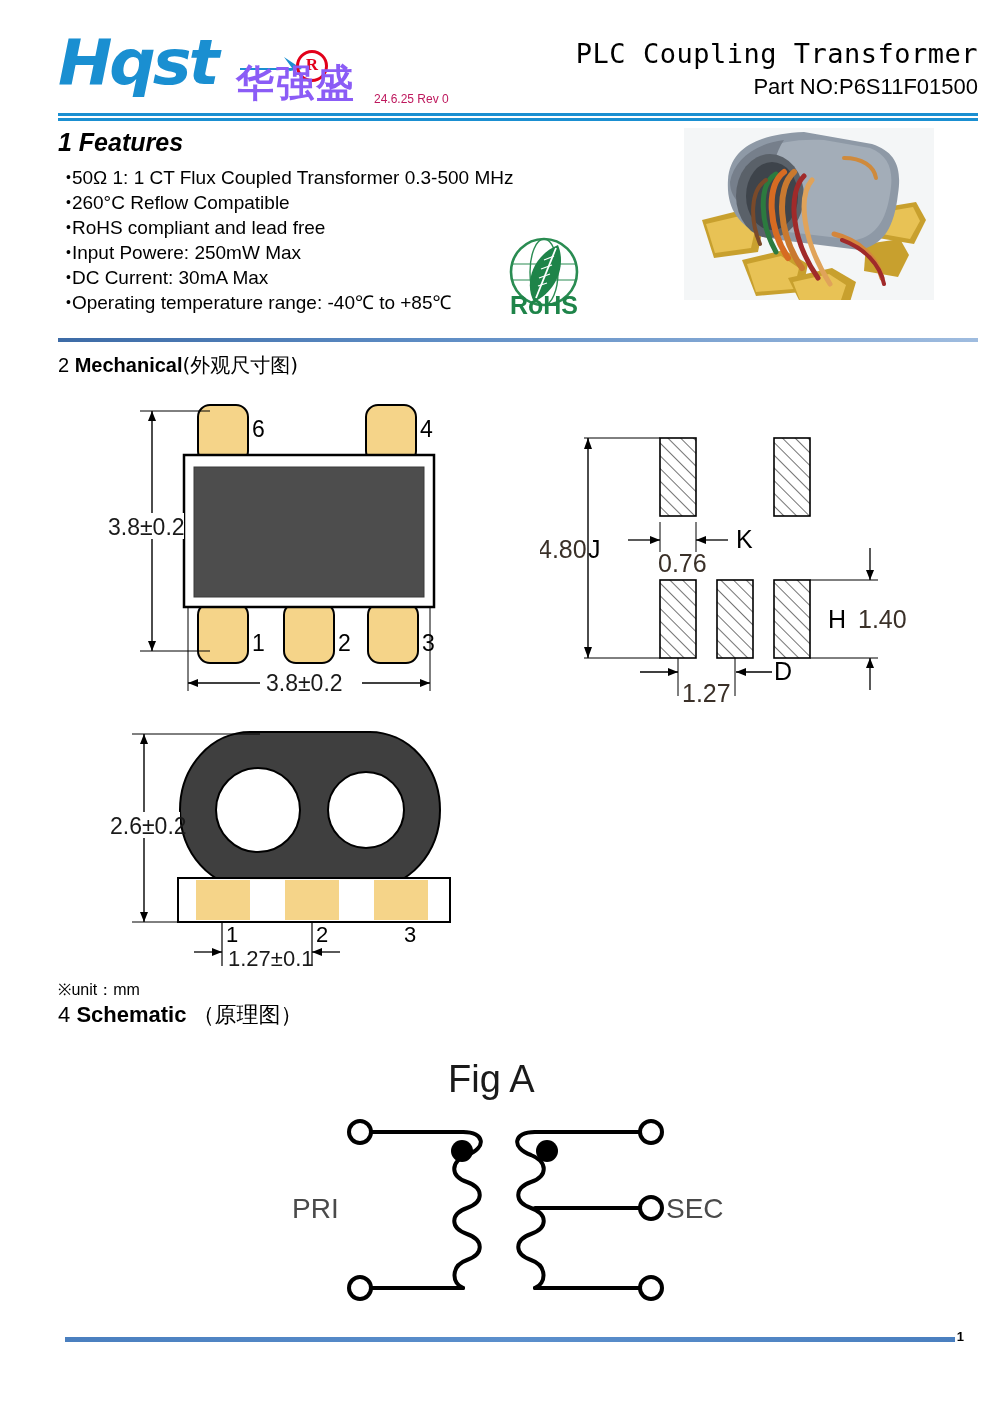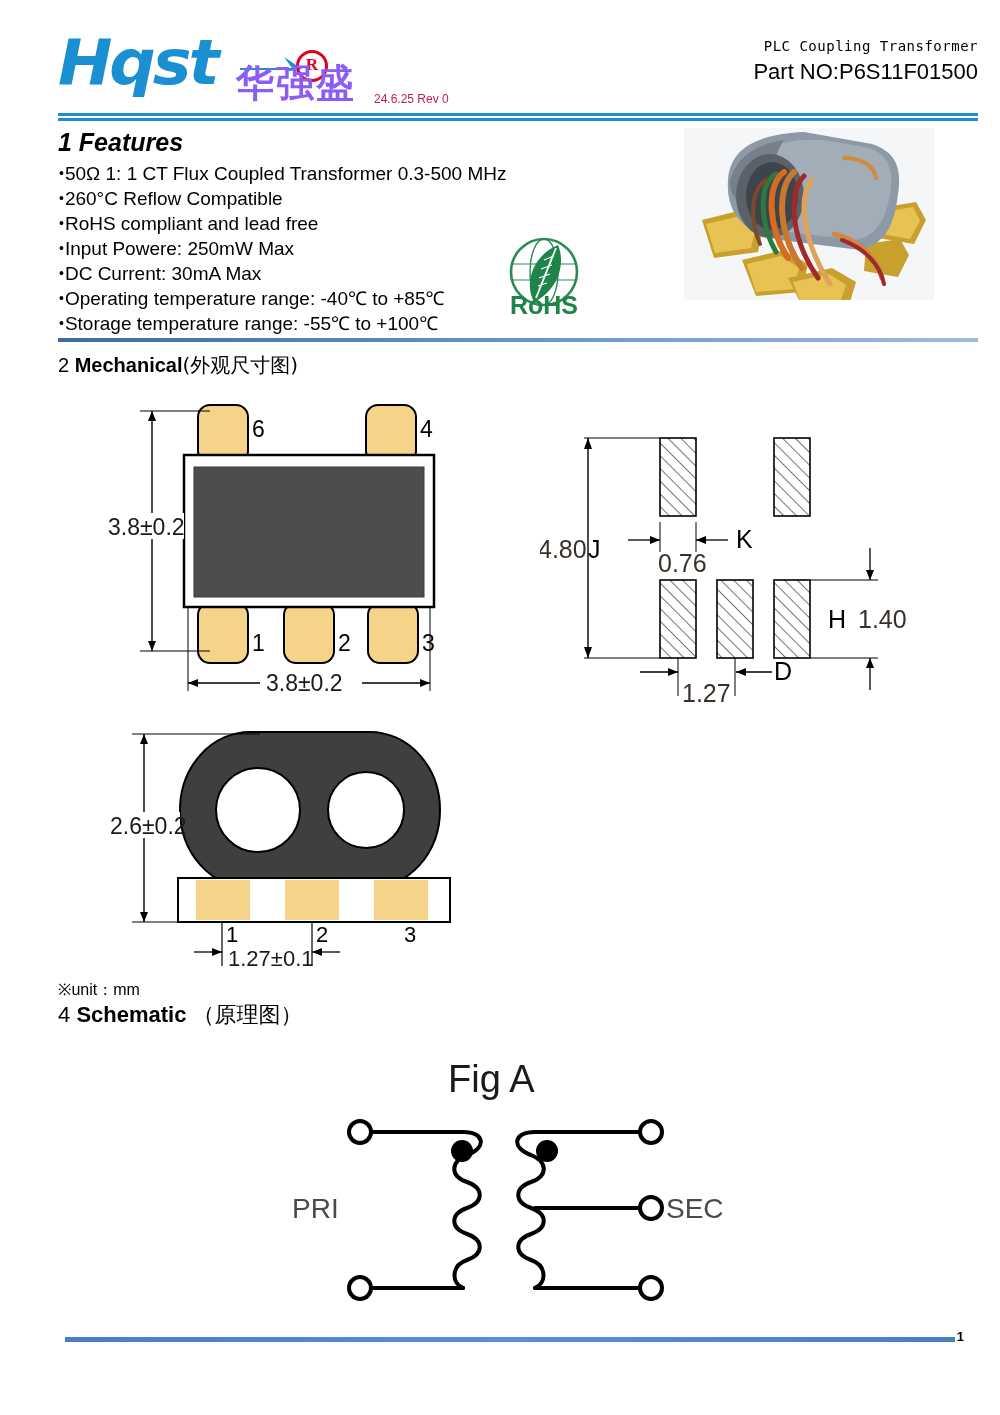--- a/index.html
+++ b/index.html
@@ -85,21 +85,21 @@
     color: #be185d;
   }
   #header-title {
     position: absolute;
     right: 22px;
     top: 38px;
     text-align: right;
   }
   #header-title .line1 {
     font-family: "DejaVu Sans Mono", monospace;
-    font-size: 14px;
+    font-size: 27px;
     letter-spacing: 0.5px;
     color: #000;
   }
   #header-title .line2 {
     font-family: "Liberation Sans", sans-serif;
     font-size: 22px;
     font-weight: normal;
     margin-top: 5px;
     color: #000;
   }
@@ -128,21 +128,21 @@
     width: 620px;
   }
   #features h2 {
     margin: 0 0 4px 0;
     font-size: 25px;
     font-weight: bold;
     font-style: italic;
   }
   #features ul {
     list-style: none;
-    margin: 1px;
+    margin: 8px;
     padding: 0;
   }
   #features li {
     font-size: 19px;
     line-height: 24px;
     white-space: nowrap;
   }
   #features li::before {
     content: "\2022";
     margin-right: 1px;
@@ -251,21 +251,20 @@
 
   <div id="features">
     <h2>1 Features</h2>
     <ul>
       <li>50Ω 1: 1 CT Flux Coupled Transformer 0.3-500 MHz</li>
       <li>260°C Reflow Compatible</li>
       <li>RoHS compliant and lead free</li>
       <li>Input Powere: 250mW Max</li>
       <li>DC Current: 30mA Max</li>
       <li>Operating temperature range: -40℃   to +85℃</li>
-      <li>Storage temperature range: -55℃ to +100℃</li>
     </ul>
   </div>
 
   <svg id="rohs" viewBox="0 0 96 86">
     <circle cx="48" cy="38" r="33" fill="none" stroke="#2a8c52" stroke-width="2.6"></circle>
     <ellipse cx="48" cy="38" rx="33" ry="33" fill="none" stroke="#2a8c52" stroke-width="1"></ellipse>
     <path d="M48 38 a33 33 0 0 1 0 -0.1" fill="none"></path>
     <ellipse cx="48" cy="38" rx="14" ry="33" fill="none" stroke="#2a8c52" stroke-width="1.4"></ellipse>
     <path d="M15 30 h66 M15 46 h66" stroke="#2a8c52" stroke-width="1.1" fill="none"></path>
     <path d="M62 11 C 70 30, 62 56, 38 68 C 28 50, 36 22, 62 11 Z" fill="#1e8449"></path>

